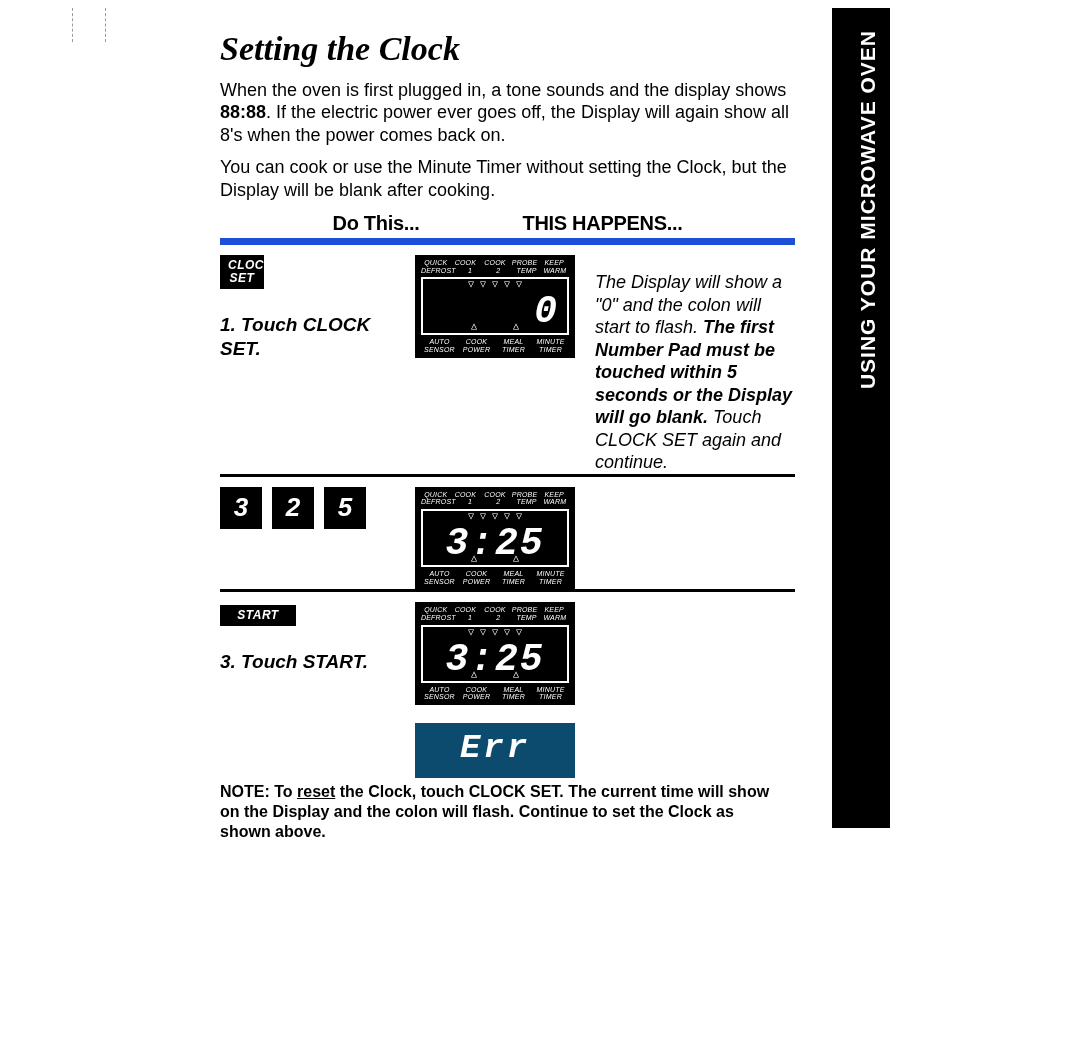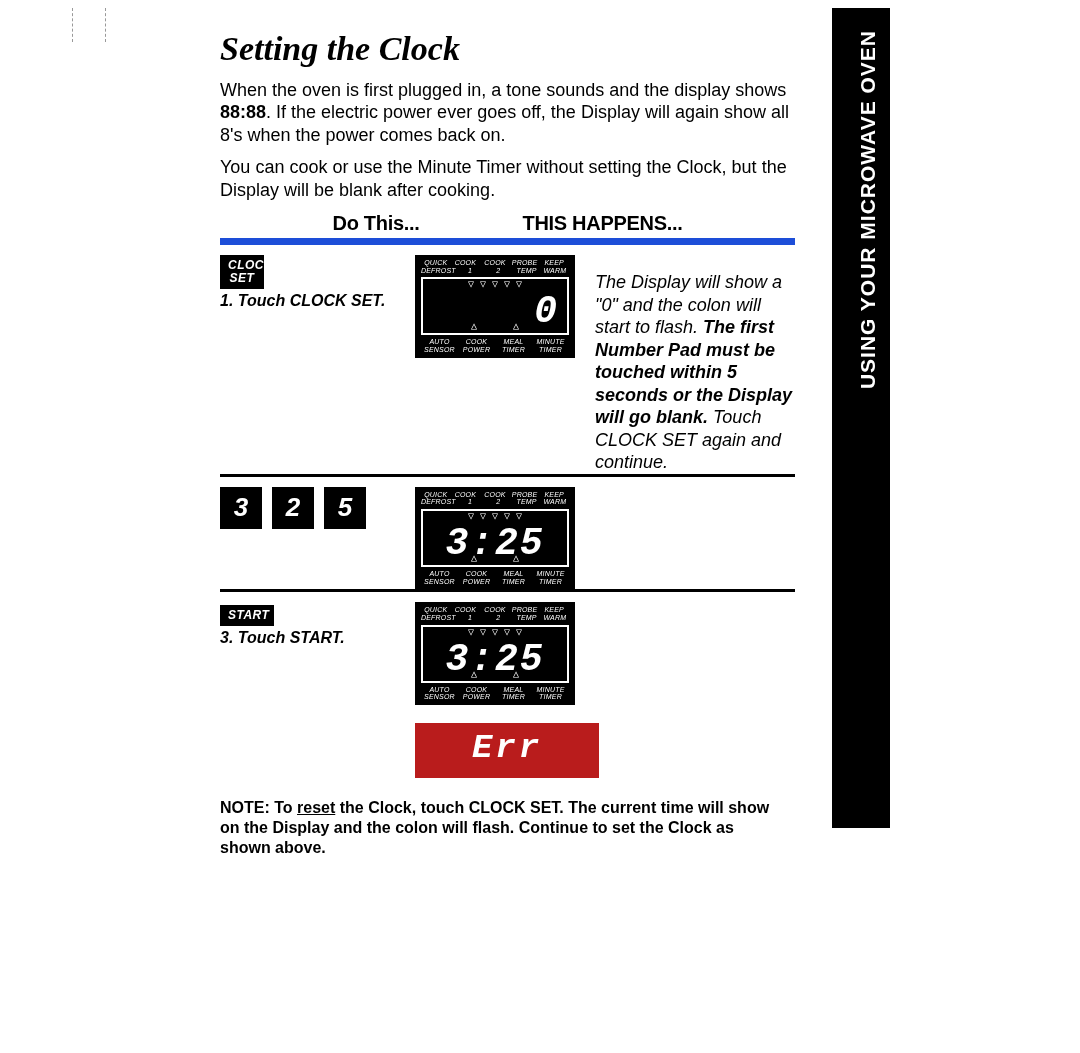--- a/index.html
+++ b/index.html
@@ -92,21 +92,21 @@
     background: #000;
     color: #fff;
     font-size: 26px;
     font-weight: bold;
     width: 42px;
     height: 42px;
     display: flex;
     align-items: center;
     justify-content: center;
   }
-  .step-text { font-weight: bold; font-size: 16px; margin-top: 2px; }
+  .step-text { font-weight: bold; font-size: 19px; margin-top: 24px; }
 
   .display-panel {
     background: #000;
     color: #fff;
     width: 160px;
     padding: 4px 6px 4px 6px;
     font-size: 8px;
     line-height: 1.1;
   }
   .display-panel .top-row, .display-panel .bot-row {
@@ -135,29 +135,29 @@
   }
   .seg {
     position:absolute; top:12px; left:0; right:0;
     text-align:right; padding-right:8px;
     font-family: 'Courier New', monospace;
     font-size: 38px; font-weight: bold;
     letter-spacing: 2px;
   }
   .seg.center { text-align:center; padding-right:0; }
   .err-panel {
-    background:#b91c1c; color:#fff; width:184px;
+    background:#0c4a6e; color:#fff; width:160px;
     font-family:'Courier New',monospace;
     font-size:34px; font-weight:bold; letter-spacing:3px;
     text-align:center; padding:4px 0 8px;
   }
   .note {
     font-weight: bold;
     font-size: 16px;
-    margin-top: 20px;
+    margin-top: 4px;
     width: 560px;
   }
   .note .underline { text-decoration: underline; }
   .page-num {
     position: absolute;
     right: 270px;
     top: 1010px;
     font-size: 16px;
   }
   .tiny-left {
@@ -281,21 +281,21 @@
             <span>POWER</span>
             <span>TIMER</span>
             <span>TIMER</span>
           </div>
       </div>
     </div>
   </div>
 
   <div class="step-row last" style="width:575px;">
     <div class="col-left">
-      <div class="btn" style="width:54px;">START</div>
+      <div class="btn" style="width:76px;">START</div>
       <div class="step-text">3. Touch START.</div>
     </div>
     <div class="col-mid">
       <div class="display-panel">
         <div class="top-row">
             <span>QUICK</span>
             <span>COOK</span>
             <span>COOK</span>
             <span>PROBE</span>
             <span>KEEP</span>

